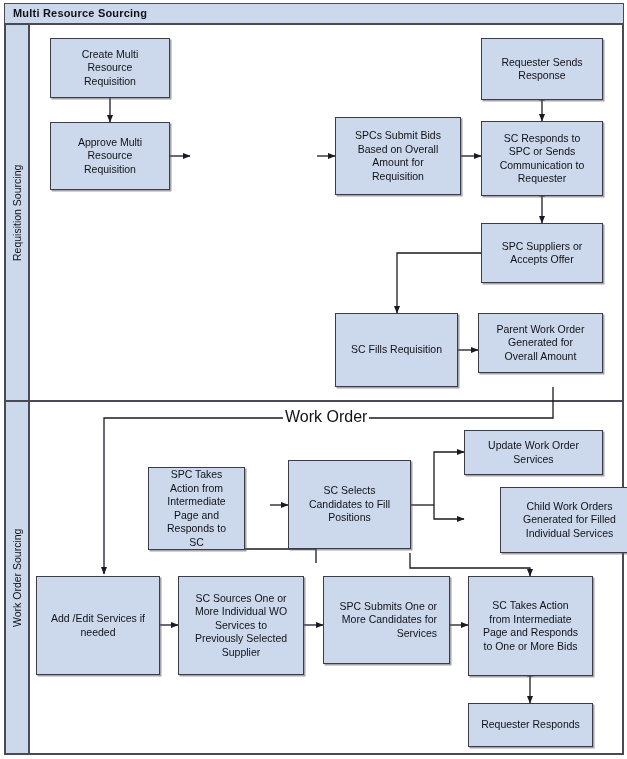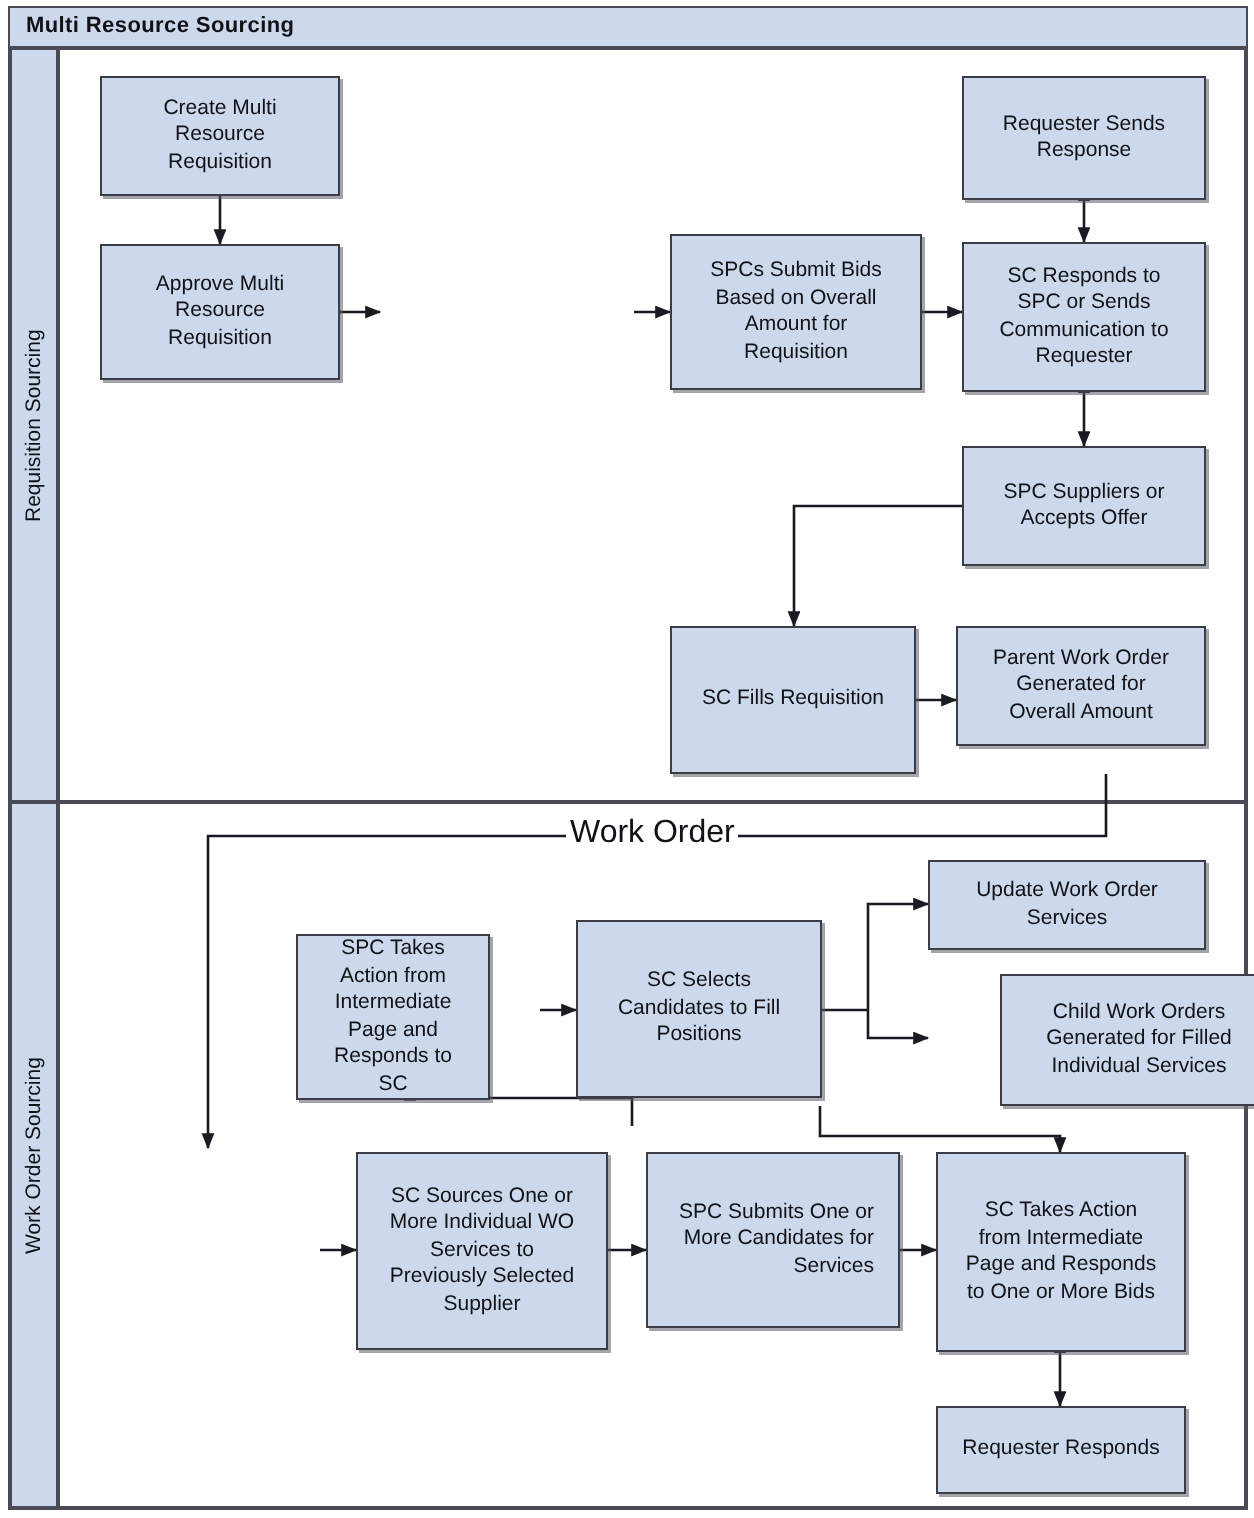--- a/index.html
+++ b/index.html
@@ -198,20 +198,21 @@
   <div class="node" style="left:478px; top:313px; width:125px; height:60px;">Parent Work Order Generated for Overall Amount</div>
 
   <div class="node" style="left:148px; top:467px; width:97px; height:83px;">SPC Takes Action from Intermediate Page and Responds to SC</div>
 
   <div class="node" style="left:288px; top:460px; width:123px; height:89px;">SC Selects Candidates to Fill Positions</div>
 
   <div class="node" style="left:464px; top:430px; width:139px; height:45px;">Update Work Order Services</div>
 
   <div class="node" style="left:464px; top:487px; width:139px; height:66px;margin-left:36px;">Child Work Orders Generated for Filled Individual Services</div>
 
+  <div class="node" style="left:36px; top:576px; width:124px; height:99px;">Add /Edit Services if needed</div>
 
   <div class="node" style="left:178px; top:576px; width:126px; height:99px;">SC Sources One or More Individual WO Services to Previously Selected Supplier</div>
 
   <div class="node" style="left:323px; top:576px; width:127px; height:88px;text-align:right;">SPC Submits One or More Candidates for Services</div>
 
   <div class="node" style="left:468px; top:576px; width:125px; height:100px;">SC Takes Action from Intermediate Page and Responds to One or More Bids</div>
 
   <div class="node" style="left:468px; top:703px; width:125px; height:44px;">Requester Responds</div>
 
 </div>

